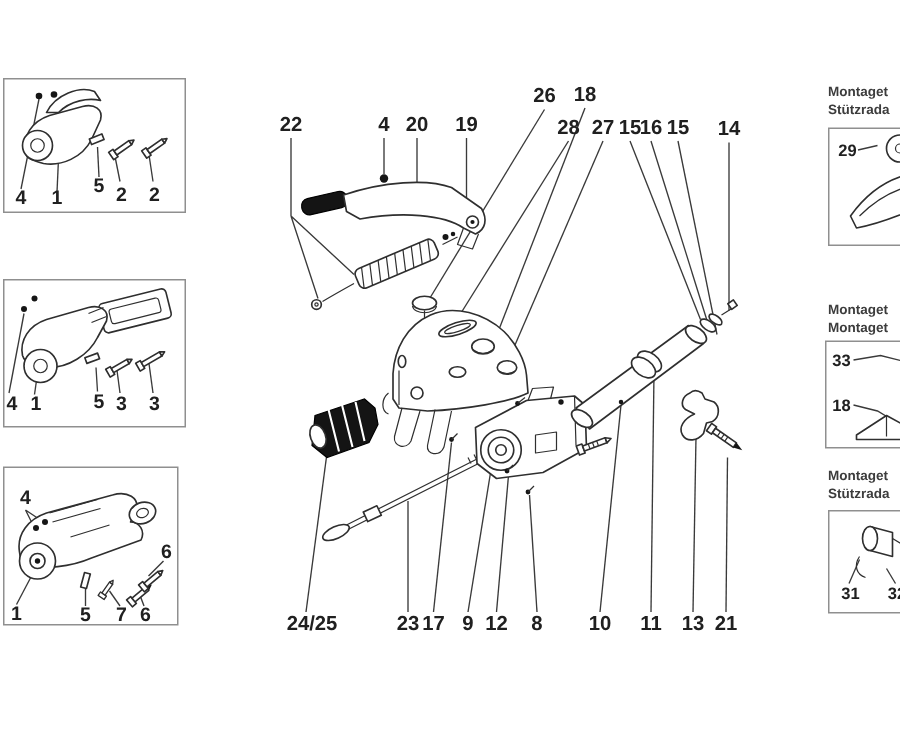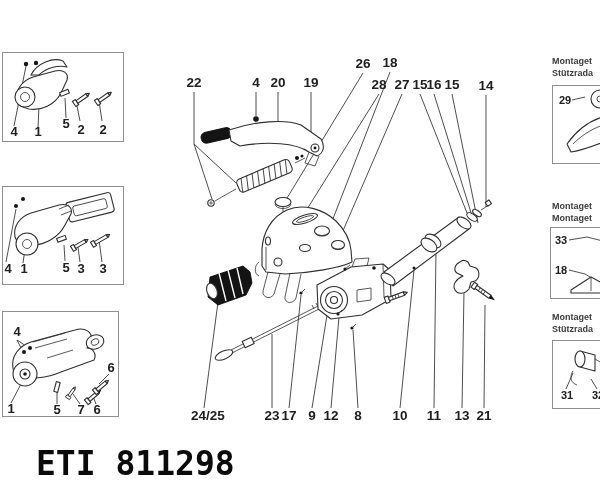--- a/index.html
+++ b/index.html
@@ -360,15 +360,14 @@
       <path class="part" d="M27,10 L42,14 L42,30 L27,26 Z"></path>
       <ellipse class="part" cx="27" cy="18" rx="5" ry="8"></ellipse>
       <path class="thin" d="M20,30 C16,36 18,42 24,44"></path>
       <path class="thin" d="M42,18 L52,24"></path>
       <path class="dark" d="M52,22 L57,25 L51,27 Z"></path>
       <text class="callout-r" x="14" y="58">31</text>
       <text class="callout-r" x="45" y="58">32</text>
     </svg>
   </div>
 
-  <div class="doc-number">ETI 811298</div>
 
 </div>
 
 </body></html>

